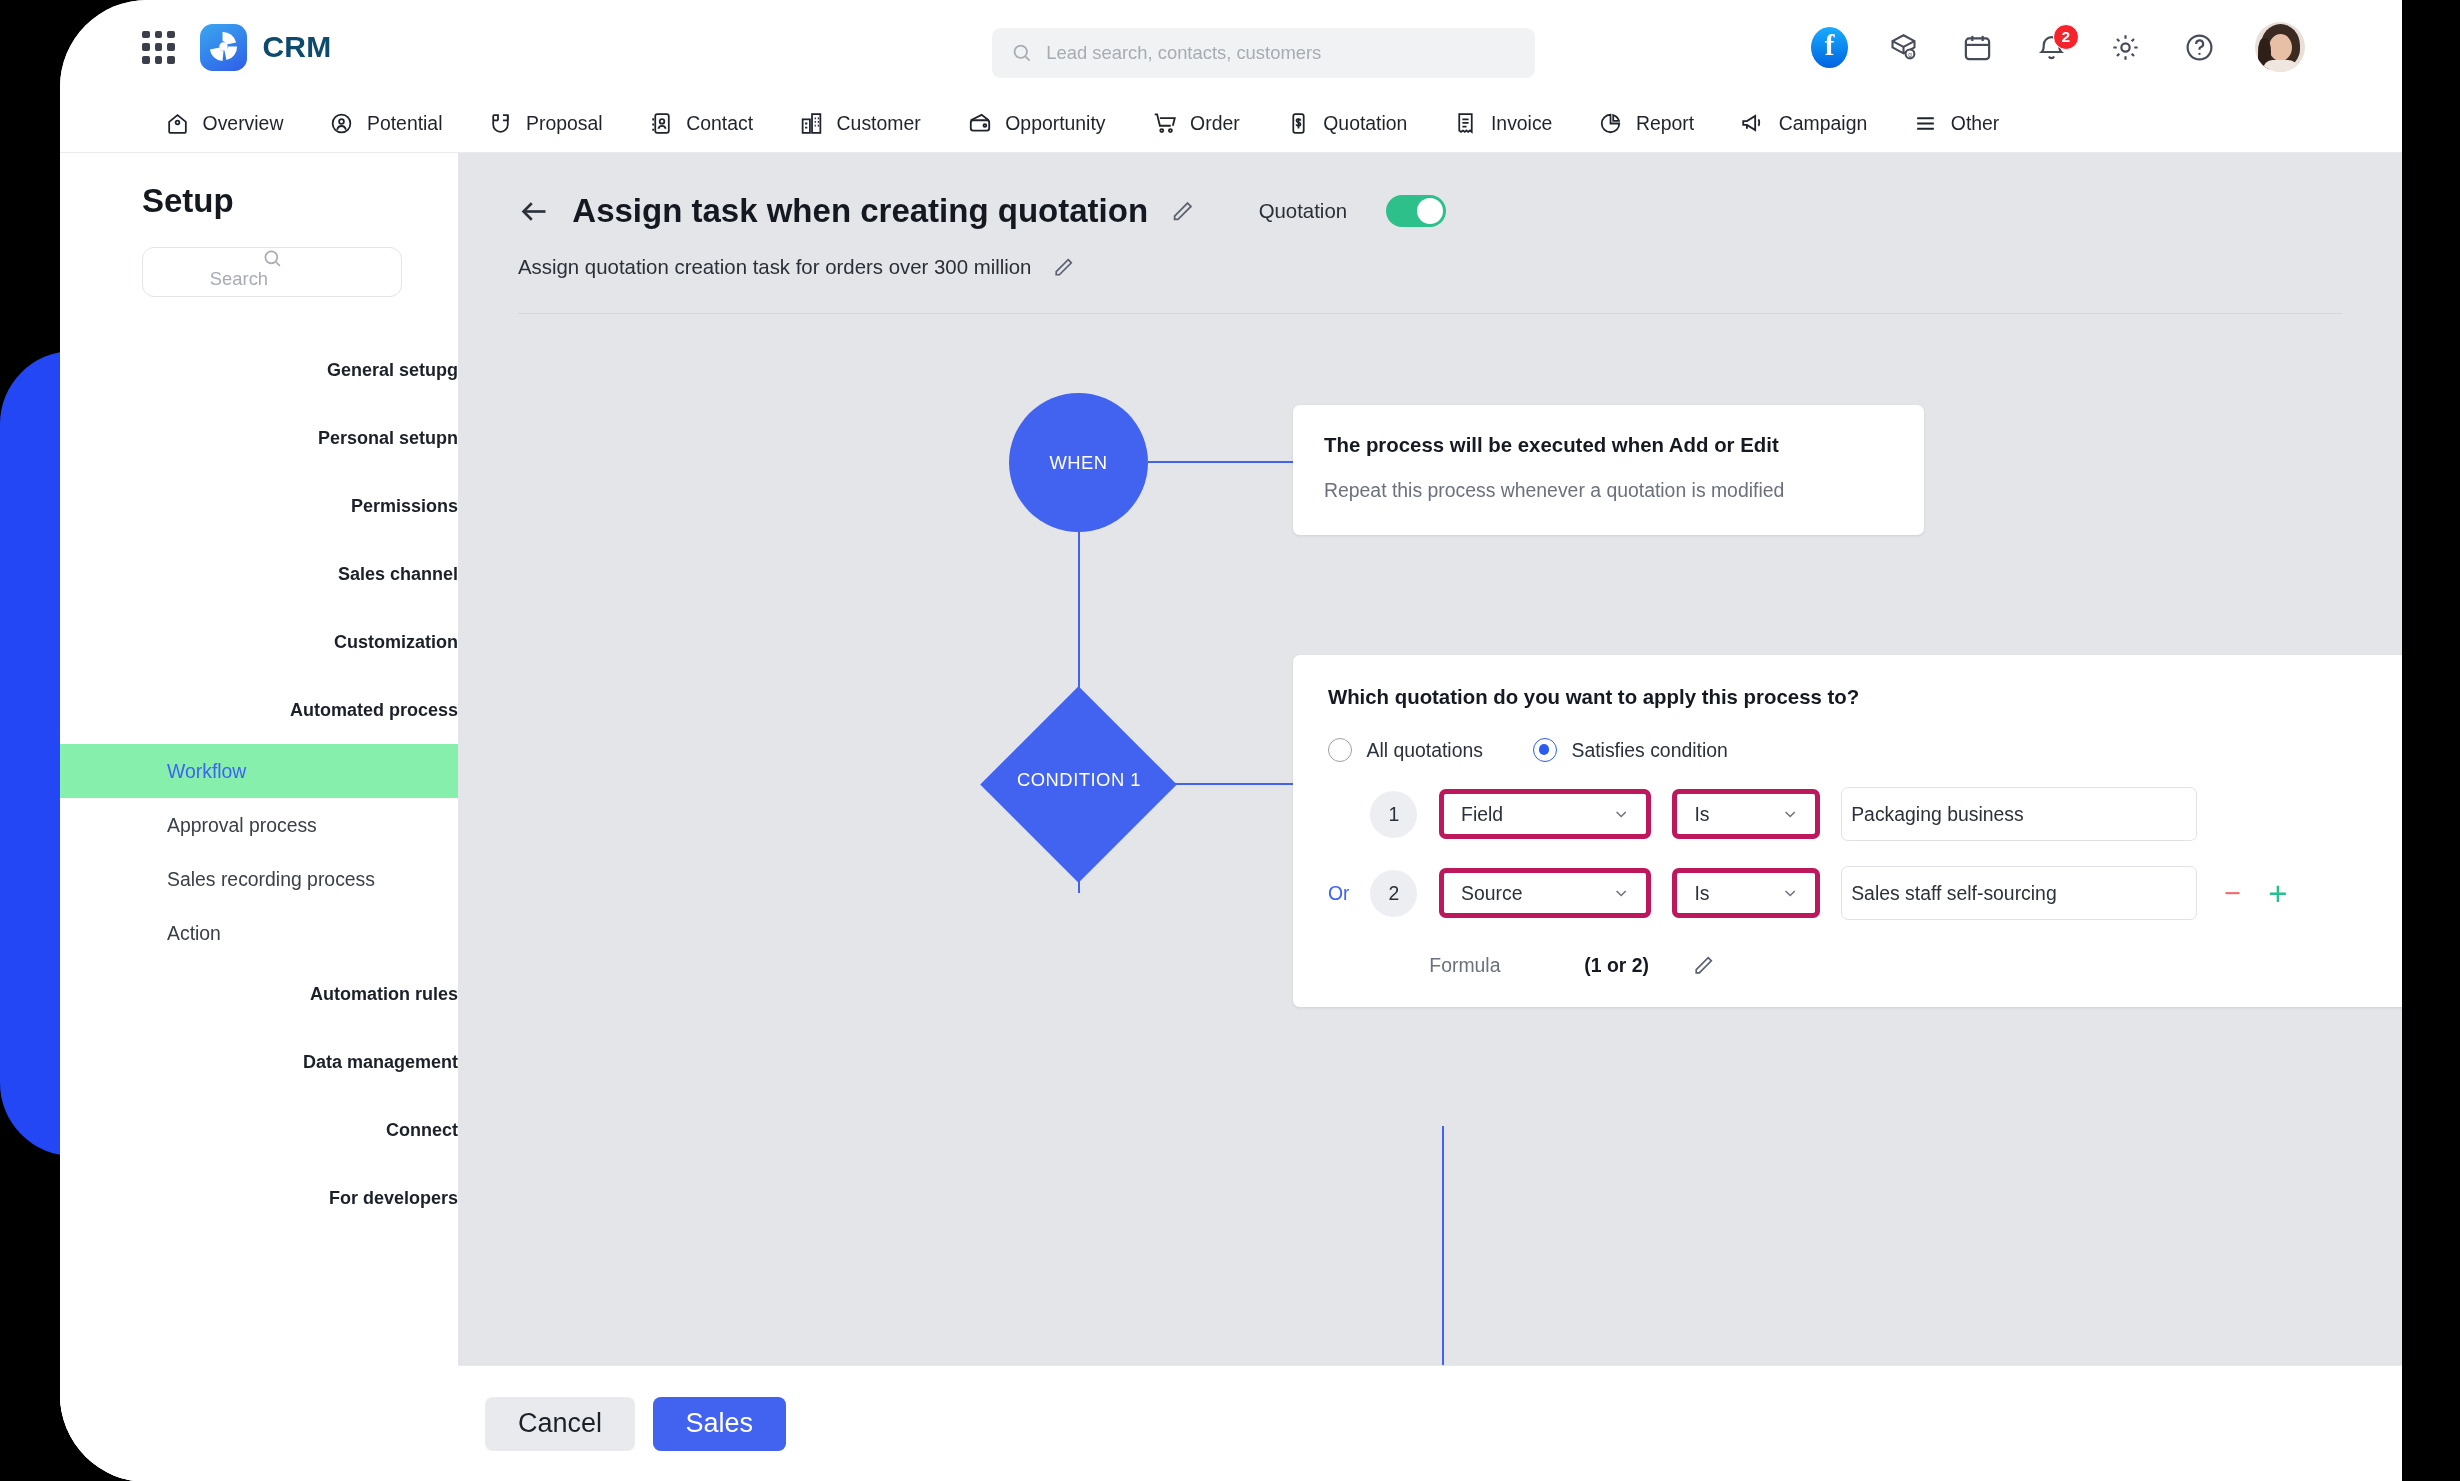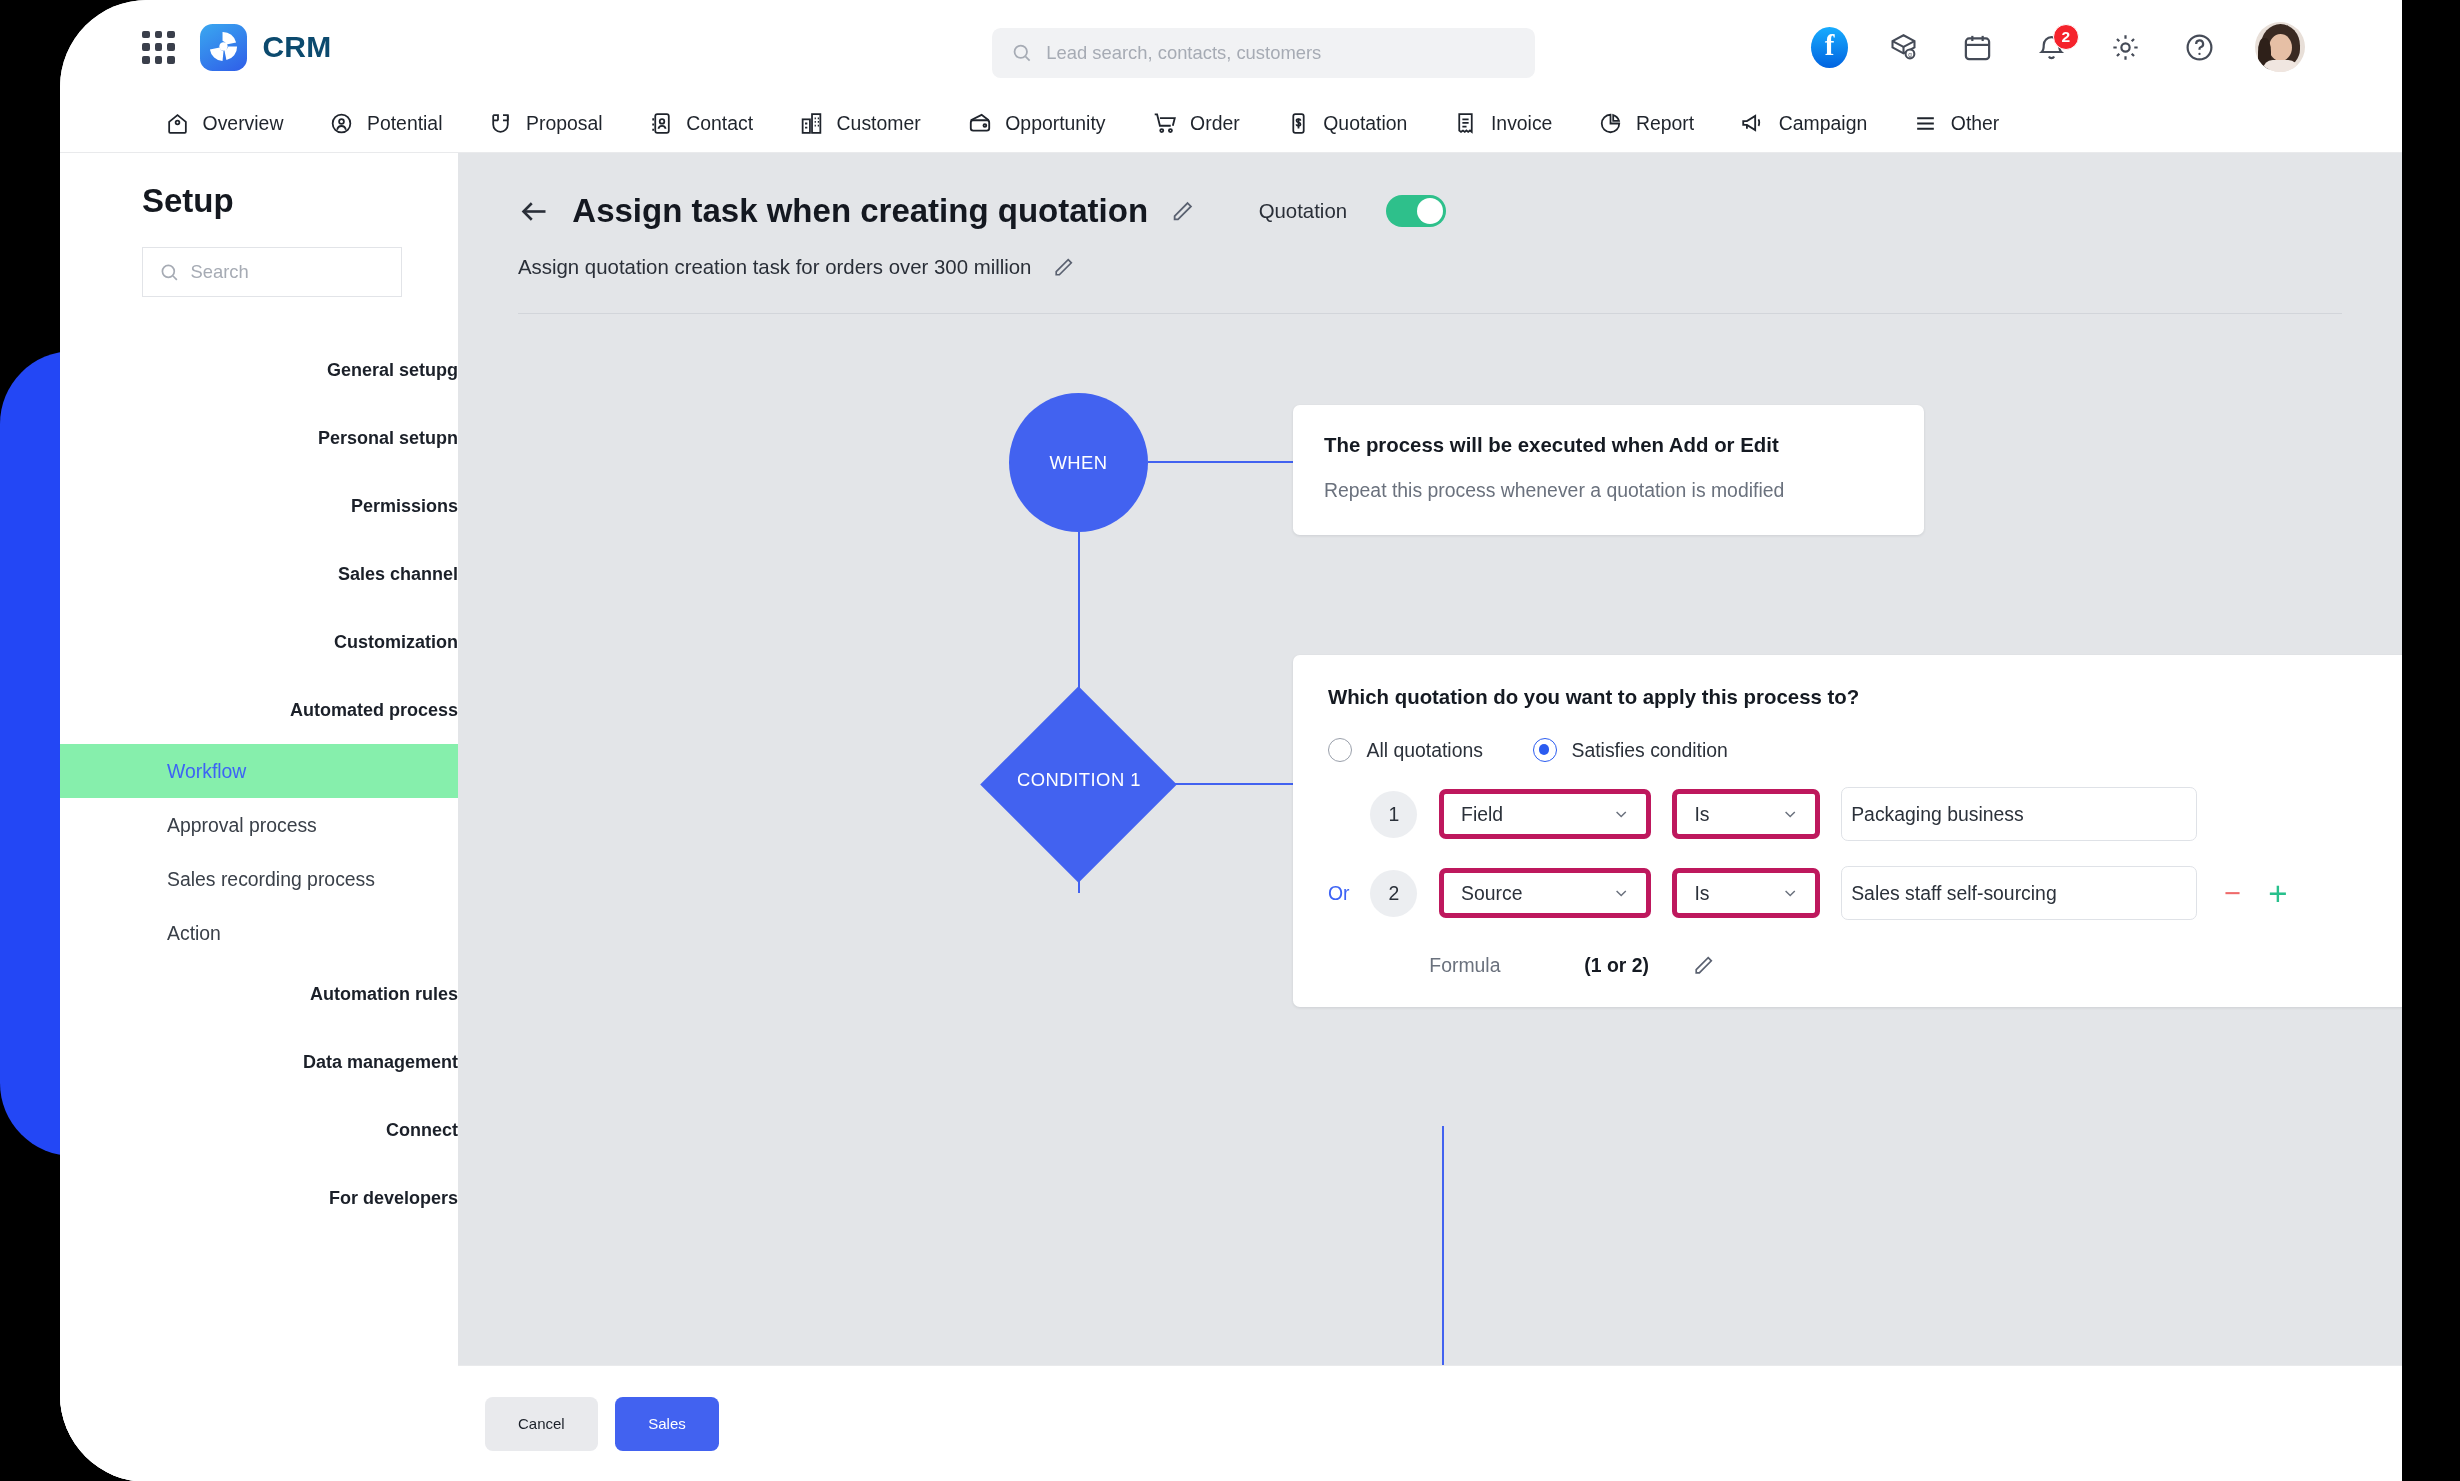--- a/index.html
+++ b/index.html
@@ -64,22 +64,22 @@
   .navbar { height: 59px; background:#fff; display:flex; align-items:center; padding-left: 82px;
     border-bottom:1px solid #e9eaec; gap: 0px; }
   .nav-item { display:flex; align-items:center; gap:12.6px; padding: 0 23px; height:100%;
     font-size:19.4px; color:#1f242c; cursor:pointer; white-space:nowrap;}
   .nav-item svg { flex:none; }
 
   
   .body-split { display:flex; height: 1328px; background:#fff; }
   .sidebar { width: 398px; background:#fff; padding-top: 29px; flex:none;}
   .sb-title { font-size: 33px; font-weight:700; color:#14181f; padding-left:82px; margin-bottom: 27px;}
-  .sb-search { margin: 0 56px 0 82px; height:50px; border:1px solid #e2e4e8; border-radius:0;
-    display:flex; align-items:center; padding: 0 15.5px; cursor:text;}
+  .sb-search { margin: 0 56px 0 82px; height:50px; border:1px solid #e2e4e8; border-radius:12px;
+    display:flex; align-items:center; padding: 0 15.5px; cursor:text;flex-direction:column;}
   .sb-search input { border:none; outline:none; background:transparent; margin-left:11.6px; font-size:18.4px;
     color:#555; width:136px; font-family:"Liberation Sans", sans-serif;}
   .sb-search input::placeholder{ color:#a6abb4;}
   .sb-list { margin-top: 39px; }
   .sb-item { height: 68px; display:flex; align-items:center; padding-left: 88px;
     font-size: 18px; font-weight:700; color:#1b2029; cursor:pointer;justify-content:flex-end;}
   .sb-sub { height: 54px; display:flex; align-items:center; padding-left: 107px;
     font-size: 19.4px; font-weight:400; color:#3a4049; cursor:pointer;}
   .sb-sub.active { background:#86efac; color:#3d63f5; }
 
@@ -142,21 +142,21 @@
   .minus { margin-left: 27px; color:#ef6a6a; font-size:29px; cursor:pointer; line-height:1; user-select:none;}
   .plus  { margin-left: 27px; color:#28c08c; font-size:33px; cursor:pointer; line-height:1; user-select:none;}
   .frow { display:flex; align-items:center; margin-top: 33px; padding-left: 115px; gap: 0;}
   .f-lbl { font-size:19.4px; color:#6a717d; width: 155px;}
   .f-val { font-size:19.4px; font-weight:700; color:#151a22; width:107px;}
 
   
   .footer { height: 116px; background:#fff; display:flex; align-items:center; padding-left: 27px; gap:17.5px;
     border-top:1px solid #e9eaec;}
   .btn { height:54px; border-radius:7.8px; display:flex; align-items:center; justify-content:center;
-    font-size:15px; cursor:pointer; padding: 0 33px;}
+    font-size:27px; cursor:pointer; padding: 0 33px;}
   .btn-cancel { background:#e9eaed; color:#1b2029;}
   .btn-save { background:#4262f0; color:#fff;}
 </style>
 </head>
 <body>
 
 <div id="stage">
 
   <div class="blue-blob"></div>
 

